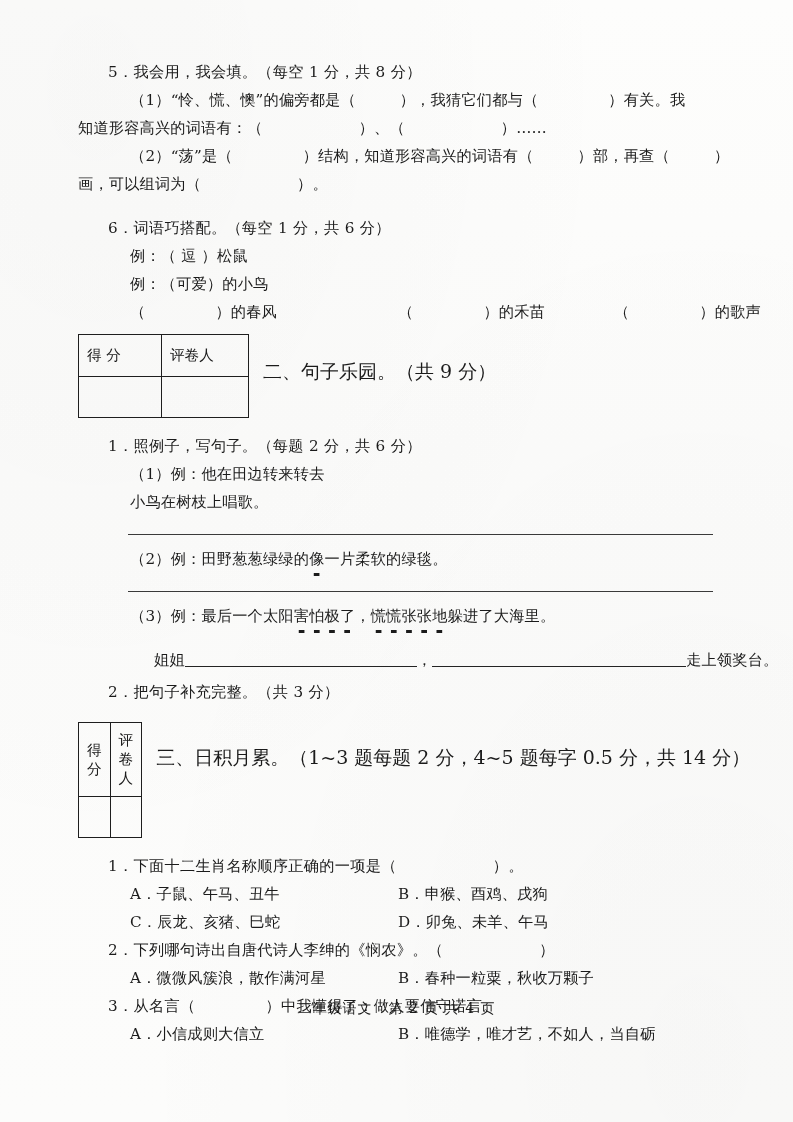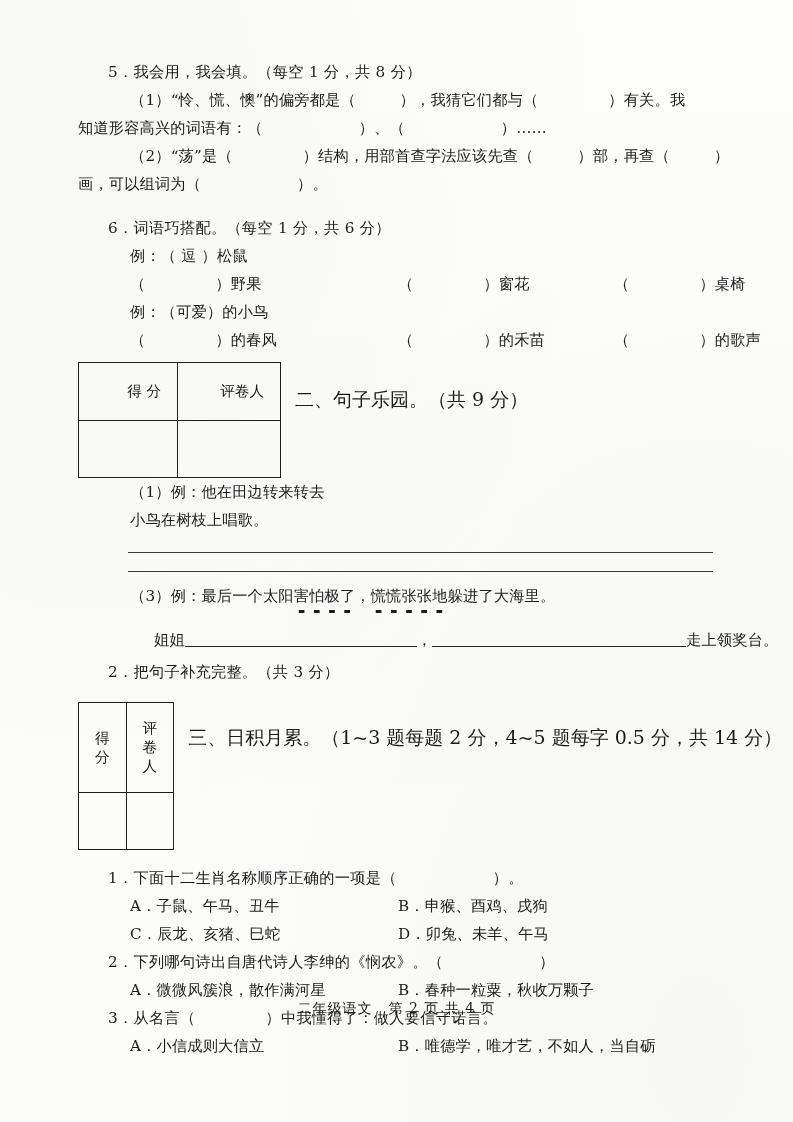--- a/index.html
+++ b/index.html
@@ -93,23 +93,23 @@
 
   
   .score-table {
     border-collapse: collapse;
     table-layout: fixed;
     font-size: 14.6px;
   }
   .score-table td {
     border: 1.7px solid #1e1e1e;
     height: 24px;
-    text-align: right;
+    text-align: left;
     vertical-align: middle;
-    padding: 16px;
+    padding: 8px;
   }
   .score-table td.hcell { height: 25px; }
   .col-a { width: 66px; }
   .col-b { width: 70px; }
 
   .sec-row {
     display: flex;
     align-items: flex-start;
   }
   .sec-head {
@@ -156,31 +156,28 @@
     <div class="line ind1 num">5．我会用，我会填。（每空 1 分，共 8 分）</div>
 
     <div class="line ind2">
       <span>（1）“怜、慌、懊”的偏旁都是（</span><span class="gap-m"></span><span>），我猜它们都与（</span><span class="gap-l"></span><span>）有关。我</span>
     </div>
     <div class="line ind0">
       <span>知道形容高兴的词语有：（</span><span class="gap-xl"></span><span>）、（</span><span class="gap-xl"></span><span>）……</span>
     </div>
 
     <div class="line ind2">
-      <span>（2）“荡”是（</span><span class="gap-l"></span><span>）结构，用部首查字法应该先查（</span><span class="gap-m"></span><span>）部，再查（</span><span class="gap-m"></span><span>）</span>
+      <span>（2）“荡”是（</span><span class="gap-l"></span><span>）结构，知道形容高兴的词语有（</span><span class="gap-m"></span><span>）部，再查（</span><span class="gap-m"></span><span>）</span>
     </div>
     <div class="line ind0">
       <span>画，可以组词为（</span><span class="gap-xl"></span><span>）。</span>
     </div>
 
     <div class="line ind1 num mt6">6．词语巧搭配。（每空 1 分，共 6 分）</div>
     <div class="line ind2">例：（ 逗 ）松鼠</div>
-    <div class="line ind2 row-choices">
-      <span class="inline-choice choice-a"><span>（</span><span class="gap-l"></span><span>）野果</span></span><span class="inline-choice choice-a" style="width:216px"><span>（</span><span class="gap-l"></span><span>）窗花</span></span><span class="inline-choice"><span>（</span><span class="gap-l"></span><span>）桌椅</span></span>
-    </div>
     <div class="line ind2">例：（可爱）的小鸟</div>
     <div class="line ind2 row-choices">
       <span class="inline-choice choice-a"><span>（</span><span class="gap-l"></span><span>）的春风</span></span><span class="inline-choice choice-a" style="width:216px"><span>（</span><span class="gap-l"></span><span>）的禾苗</span></span><span class="inline-choice"><span>（</span><span class="gap-l"></span><span>）的歌声</span></span>
     </div>
 
     <div class="sec-row mt8">
       <table class="score-table">
         <tbody>
             <tr>
           <td class="col-a hcell">得 分</td>
@@ -188,24 +185,28 @@
         </tr>
         <tr>
           <td class="col-a"></td>
           <td class="col-b"></td>
         </tr>
       </tbody>
         </table>
       <div class="sec-head">二、句子乐园。（共 9 分）</div>
     </div>
 
+    <div class="line ind1 num mt14">1．照例子，写句子。（每题 2 分，共 6 分）</div>
     <div class="line ind2">（1）例：他在田边转来转去</div>
     <div class="line ind2">小鸟在树枝上唱歌。</div>
     <div class="answer-rule mt18"></div>
 
+    <div class="line ind2 mt10">
+      <span>（2）例：田野葱葱绿绿的</span><span class="dots">像</span><span>一片柔软的绿毯。</span>
+    </div>
     <div class="answer-rule mt18"></div>
 
     <div class="line ind2 mt10">
       <span>（3）例：最后一个太阳</span><span class="dots">害怕极了</span><span>，</span><span class="dots">慌慌张张地</span><span>躲进了大海里。</span>
     </div>
     <div class="line ind3">
       <span>姐姐</span><span class="ul ul-d"></span><span>，</span><span class="ul" style="width:254px"></span><span>走上领奖台。</span>
     </div>
 
     <div class="line ind1 num mt4">2．把句子补充完整。（共 3 分）</div>

